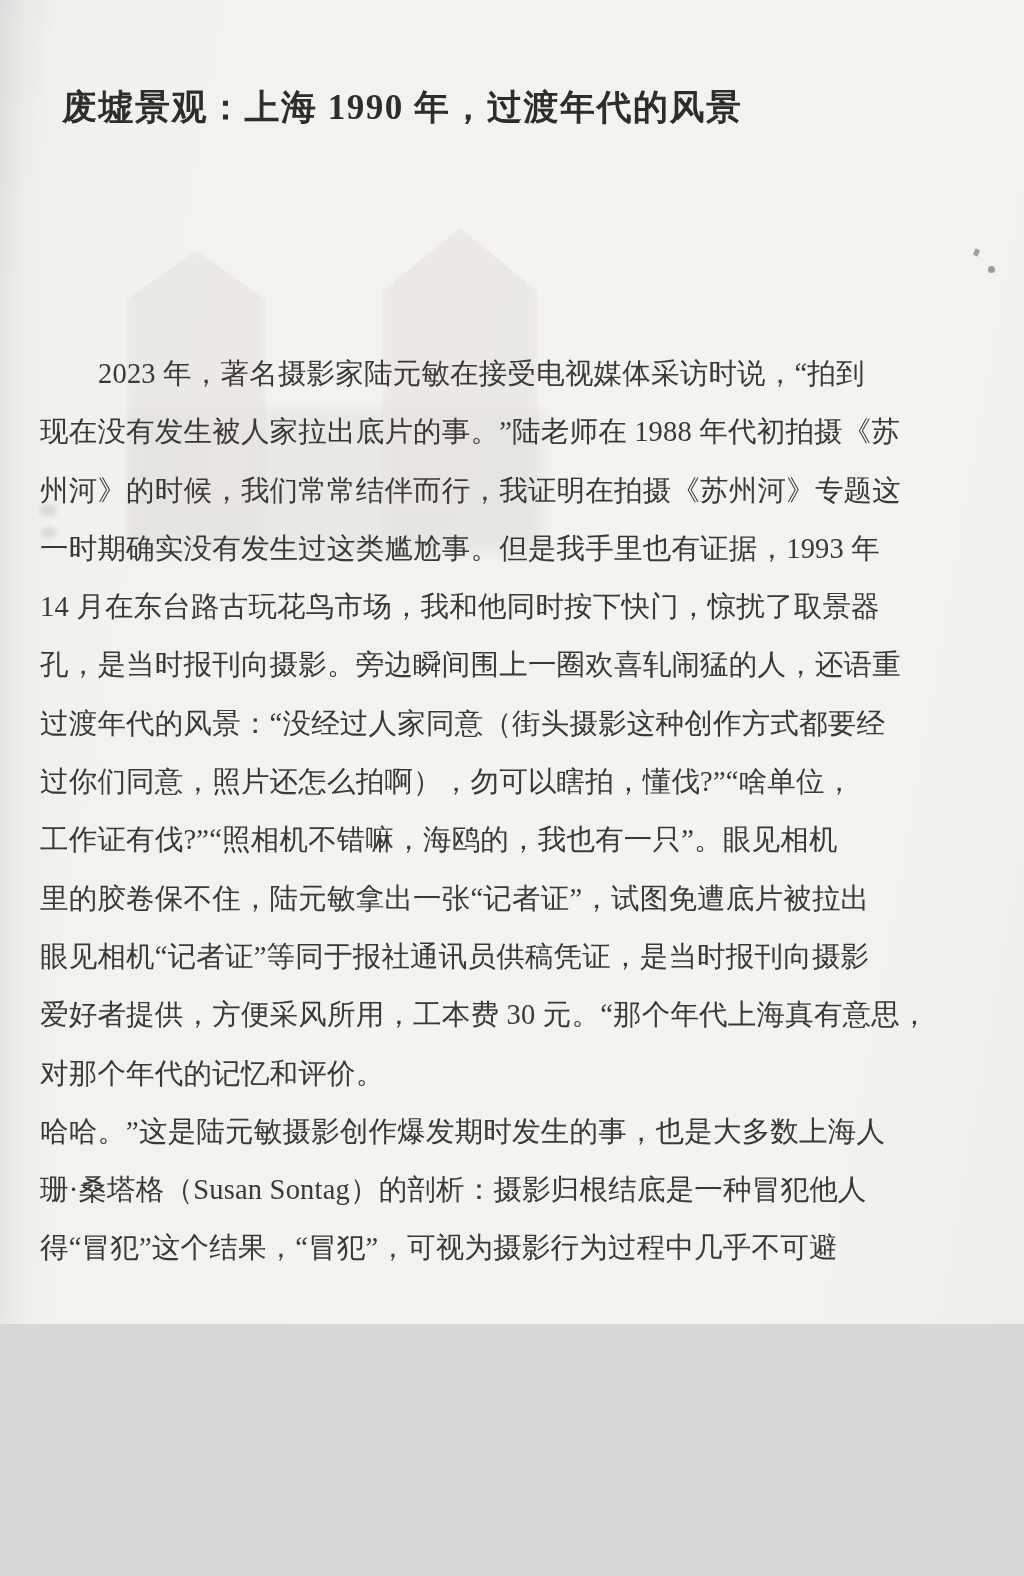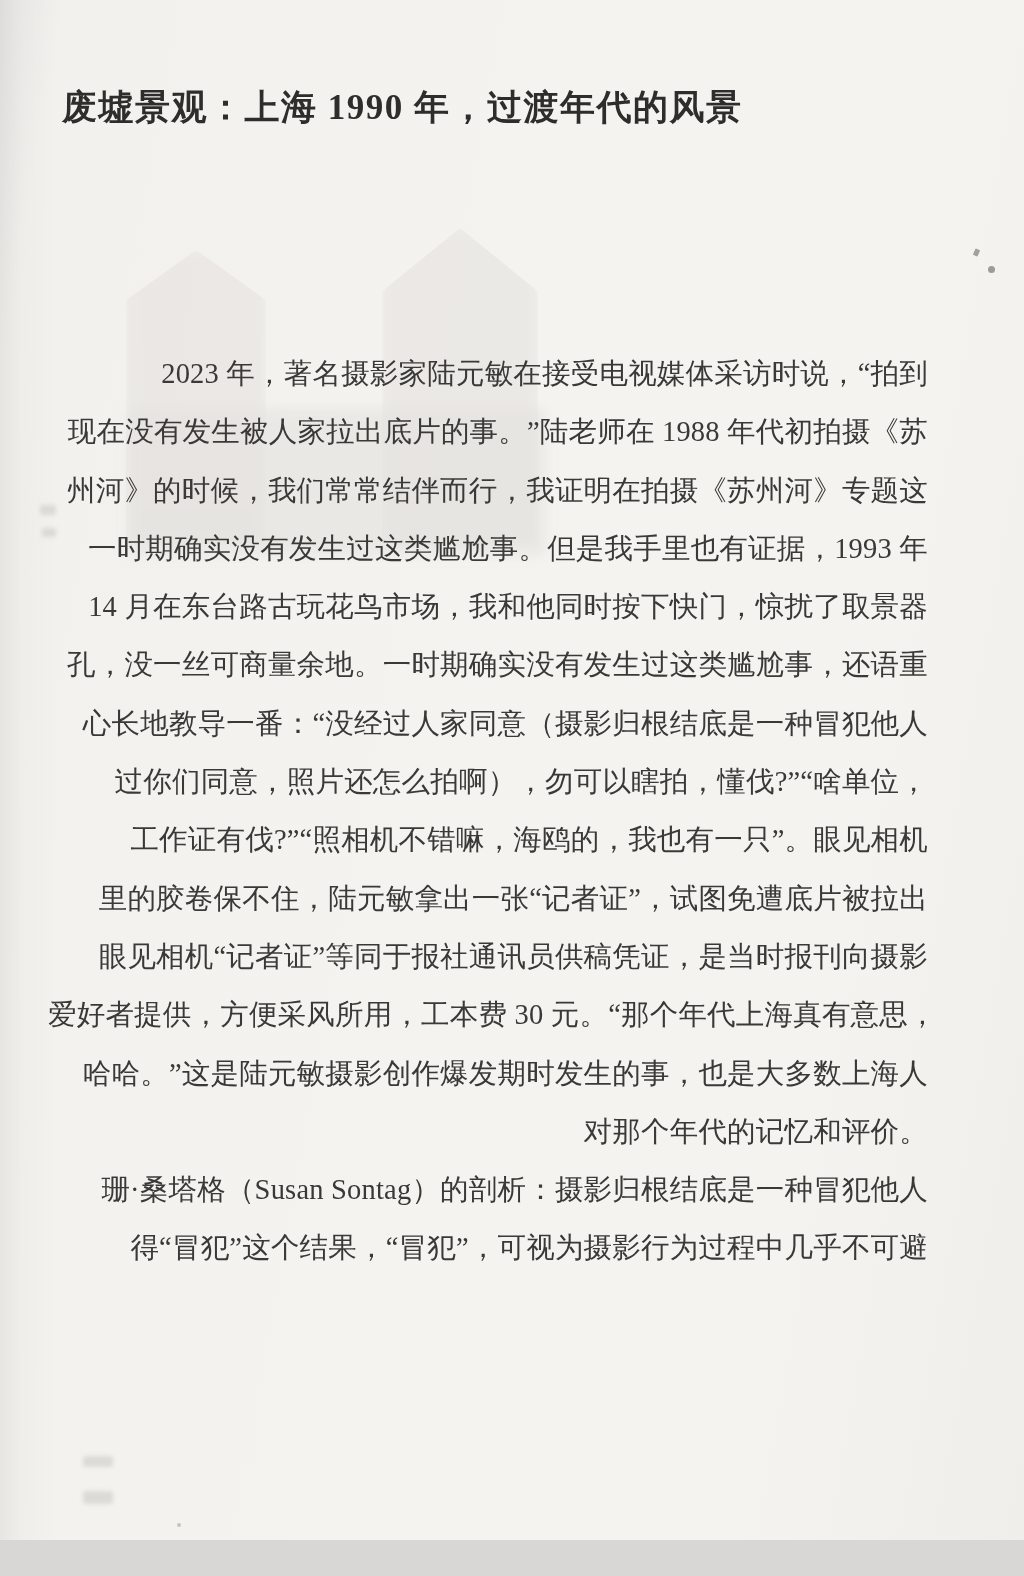--- a/index.html
+++ b/index.html
@@ -1,36 +1,35 @@
 <!DOCTYPE html>
 <html lang="zh"><head>
 <meta charset="utf-8">
 <style>
   html,body{margin:0;padding:0;background:#d8d7d5;}
   .page{
     position:relative;
-    width:1024px;height:1540px;
+    width:1024px;height:1324px;
     margin:0 auto;
     overflow:hidden;
     background:linear-gradient(100deg,#e9e8e6 0%,#f2f1ee 5%,#f4f3f0 45%,#f4f3f0 78%,#f0eeea 100%);
     font-family:"Liberation Serif","DejaVu Serif",serif;
-    text-align:right;
   }
   
   .page::before{
     content:"";position:absolute;inset:0;pointer-events:none;
     background:linear-gradient(90deg,rgba(0,0,0,0.05) 0,rgba(0,0,0,0.015) 22px,rgba(0,0,0,0) 60px);
   }
   .title{
     position:absolute;left:62px;top:61px;
     font-size:35px;font-weight:bold;color:#2e2d2b;
     letter-spacing:1.5px;white-space:nowrap;
   }
   .body-text{
-    position:absolute;left:48px;top:345px;width:880px;
+    position:absolute;left:40px;top:345px;width:880px;
     font-size:28.5px;color:#3a3937;
   }
   .line{
     height:58.3px;line-height:58.3px;
     white-space:nowrap;letter-spacing:0.2px;
   }
   .line.first{text-indent:58px;}
   
   .bleed{
     position:absolute;background:#e5e3df;opacity:.62;
@@ -74,26 +73,26 @@
   <div class="smudge" style="left:42px;top:528px;width:14px;height:9px;"></div>
 
   <h1 class="title">废墟景观：上海 1990 年，过渡年代的风景</h1>
 
   <div class="body-text">
     <div class="line first">2023 年，著名摄影家陆元敏在接受电视媒体采访时说，“拍到</div>
     <div class="line">现在没有发生被人家拉出底片的事。”陆老师在 1988 年代初拍摄《苏</div>
     <div class="line">州河》的时候，我们常常结伴而行，我证明在拍摄《苏州河》专题这</div>
     <div class="line">一时期确实没有发生过这类尴尬事。但是我手里也有证据，1993 年</div>
     <div class="line">14 月在东台路古玩花鸟市场，我和他同时按下快门，惊扰了取景器</div>
-    <div class="line">孔，没一丝可商量余地。一时期确实没有发生过这类尴尬事，还语重</div>
-    <div class="line">心长地教导一番：“没经过人家同意（摄影归根结底是一种冒犯他人</div>
+    <div class="line">孔，是当时报刊向摄影。旁边瞬间围上一圈欢喜轧闹猛的人，还语重</div>
+    <div class="line">过渡年代的风景：“没经过人家同意（街头摄影这种创作方式都要经</div>
     <div class="line">过你们同意，照片还怎么拍啊），勿可以瞎拍，懂伐?”“啥单位，</div>
     <div class="line">工作证有伐?”“照相机不错嘛，海鸥的，我也有一只”。眼见相机</div>
     <div class="line">里的胶卷保不住，陆元敏拿出一张“记者证”，试图免遭底片被拉出</div>
     <div class="line">眼见相机“记者证”等同于报社通讯员供稿凭证，是当时报刊向摄影</div>
     <div class="line">爱好者提供，方便采风所用，工本费 30 元。“那个年代上海真有意思，</div>
+    <div class="line">对那个年代的记忆和评价。</div>
     <div class="line">哈哈。”这是陆元敏摄影创作爆发期时发生的事，也是大多数上海人</div>
-    <div class="line">对那个年代的记忆和评价。</div>
     <div class="line">珊·桑塔格（Susan Sontag）的剖析：摄影归根结底是一种冒犯他人</div>
     <div class="line">得“冒犯”这个结果，“冒犯”，可视为摄影行为过程中几乎不可避</div>
   </div>
 
 </div>
 
 </body></html>

